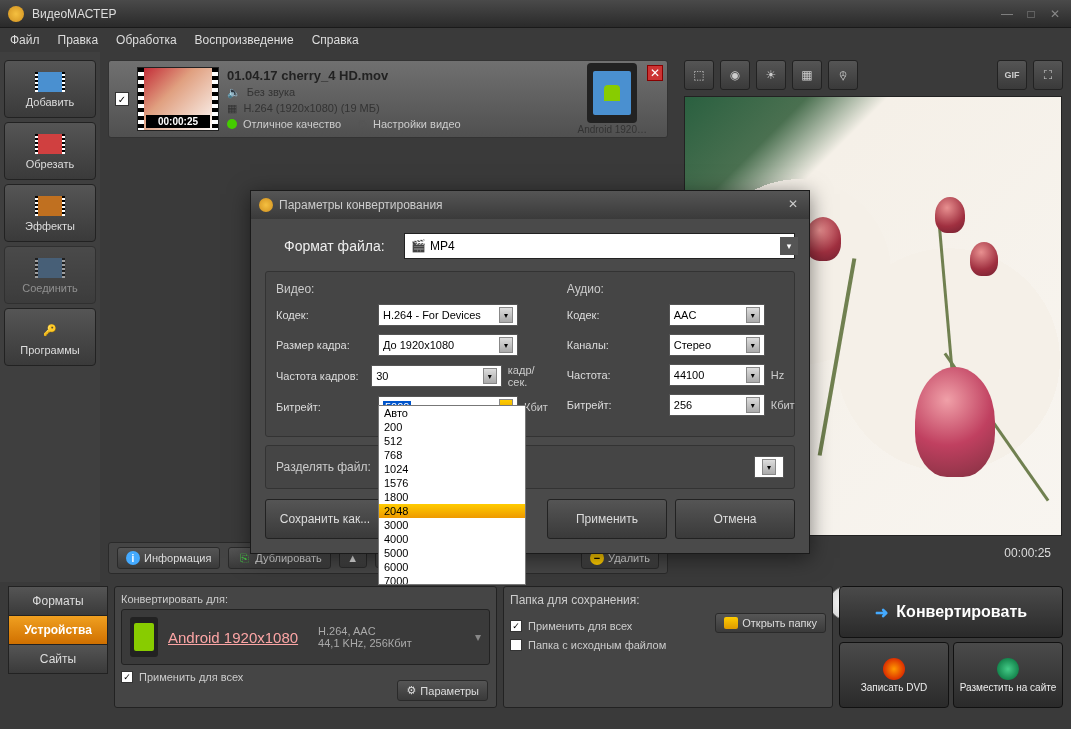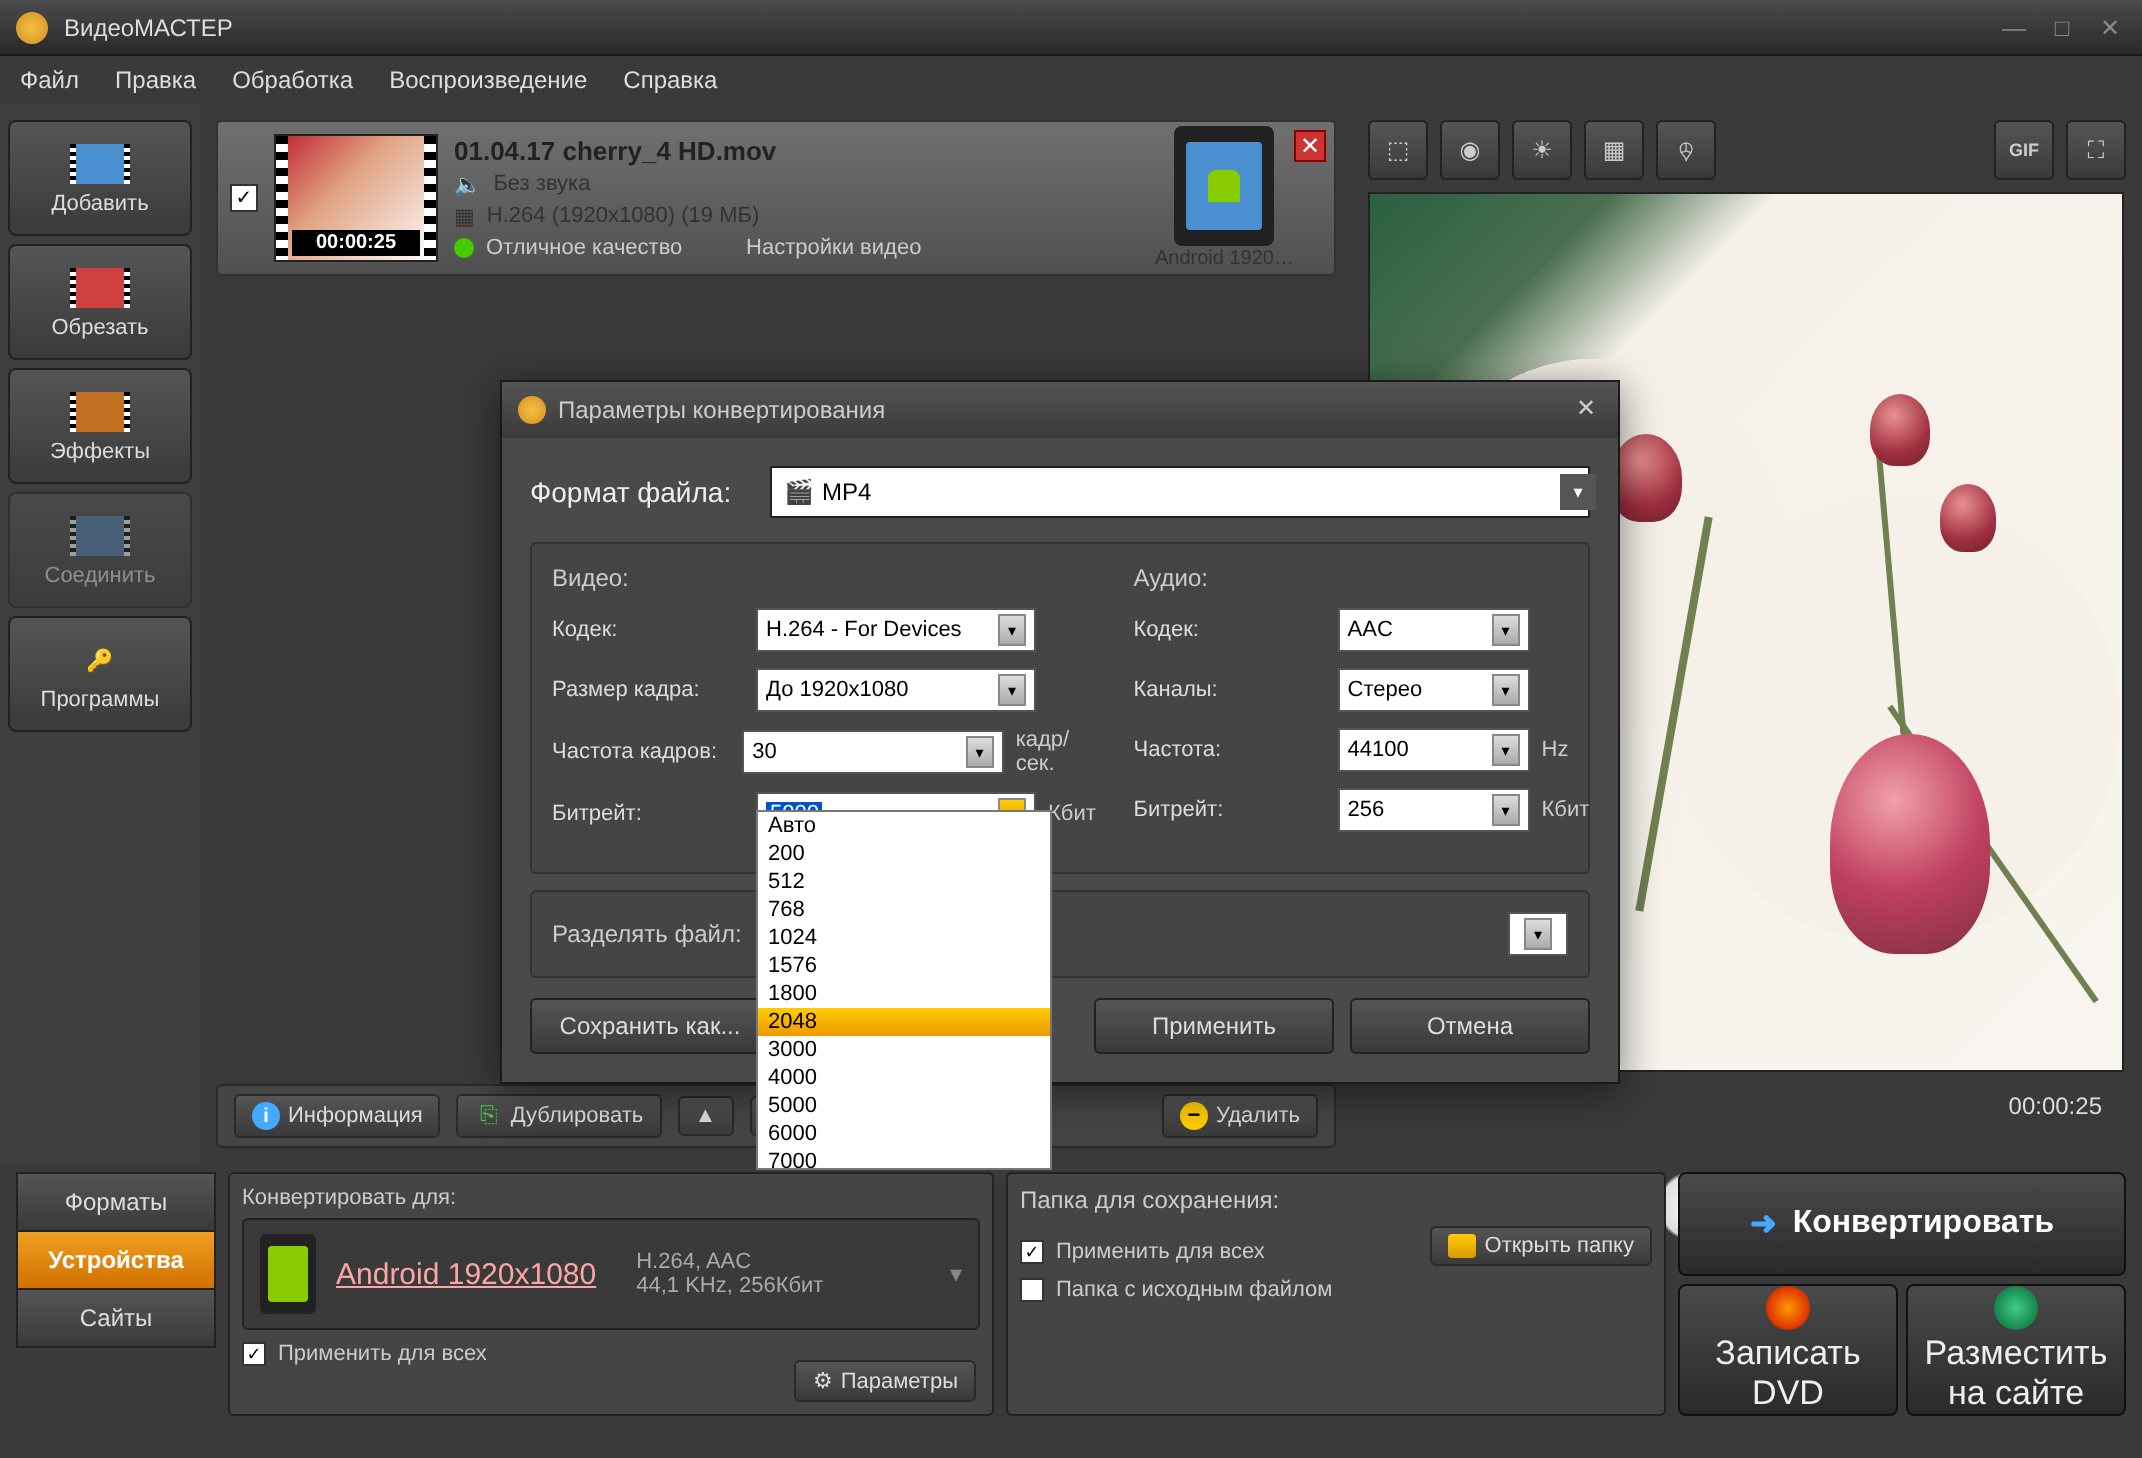--- a/index.html
+++ b/index.html
@@ -74,49 +74,49 @@
 .device-info .sub { font-size: 11px; color: #aaa; }
 .check-row { display: flex; align-items: center; gap: 6px; font-size: 11px; margin-top: 6px; }
 .check-row .cb { width: 12px; height: 12px; background: #fff; border: 1px solid #333; display: flex; align-items: center; justify-content: center; font-size: 9px; color: #000; }
 .params-btn { position: absolute; right: 8px; bottom: 6px; }
 .save-folder-box { width: 330px; border: 1px solid #222; border-radius: 3px; background: #454545; padding: 6px; }
 .path-row { display: flex; align-items: center; gap: 6px; background: #3a3a3a; border: 1px solid #222; border-radius: 3px; padding: 8px; height: 56px; font-size: 13px; color: #eee; }
 .folder-icon { width: 22px; height: 22px; background: linear-gradient(#fc0,#d90); border-radius: 2px; }
 .actions-col { width: 224px; display: flex; flex-direction: column; gap: 4px; }
 .big-btn { height: 52px; background: linear-gradient(#4a4a4a,#2a2a2a); border: 1px solid #111; border-radius: 4px; display: flex; align-items: center; justify-content: center; gap: 8px; font-size: 16px; font-weight: bold; color: #fff; cursor: pointer; }
 .small-btns { display: flex; gap: 4px; flex: 1; }
-.sm-btn { flex: 1; background: linear-gradient(#4a4a4a,#2a2a2a); border: 1px solid #111; border-radius: 4px; display: flex; flex-direction: column; align-items: center; justify-content: center; gap: 2px; font-size: 17px; color: #eee; cursor: pointer; text-align: center; }
+.sm-btn { flex: 1; background: linear-gradient(#4a4a4a,#2a2a2a); border: 1px solid #111; border-radius: 4px; display: flex; flex-direction: column; align-items: center; justify-content: center; gap: 2px; font-size: 10px; color: #eee; cursor: pointer; text-align: center; }
 .sm-btn .ico { width: 22px; height: 22px; border-radius: 50%; }
 
 
 .dialog { position: absolute; left: 250px; top: 190px; width: 560px; background: #4a4a4a; border: 1px solid #1a1a1a; box-shadow: 0 4px 20px rgba(0,0,0,0.5); z-index: 100; }
 .dialog-title { height: 28px; background: linear-gradient(#555,#3a3a3a); display: flex; align-items: center; padding: 0 8px; gap: 6px; font-size: 12px; }
 .dialog-title .close { margin-left: auto; width: 16px; height: 16px; text-align: center; cursor: pointer; color: #ccc; }
 .dialog-body { padding: 14px; }
-.format-row { display: flex; align-items: center; gap: 10px; margin-bottom: 12px; }
+.format-row { display: flex; align-items: center; gap: 10px; margin-bottom: 12px; margin-left: 19px; }
 .format-row .lbl { font-size: 14px; color: #eee; width: 110px; }
 .format-field { flex: 1; height: 26px; background: #fff; border: 1px solid #222; display: flex; align-items: center; padding: 0 6px; font-size: 12px; color: #000; }
 .format-field .dd { margin-left: auto; width: 18px; height: 18px; background: #555; display: flex; align-items: center; justify-content: center; color: #fff; font-size: 9px; }
 .params-grid { display: flex; gap: 16px; border: 1px solid #333; padding: 10px; border-radius: 3px; background: #454545; }
 .pg-col { flex: 1; }
 .pg-head { font-size: 12px; color: #ccc; margin-bottom: 8px; }
 .pg-row { display: flex; align-items: center; gap: 6px; margin-bottom: 8px; font-size: 11px; }
 .pg-row .lbl { width: 96px; color: #ddd; }
 .pg-field { width: 140px; height: 22px; background: #fff; border: 1px solid #555; display: flex; align-items: center; padding: 0 4px; color: #000; font-size: 11px; }
 .pg-field .dd { margin-left: auto; width: 14px; height: 16px; background: linear-gradient(#ddd,#aaa); border: 1px solid #888; display: flex; align-items: center; justify-content: center; color: #000; font-size: 8px; }
 .pg-unit { font-size: 11px; color: #ccc; }
 .pg-field.highlighted { background: #fff; }
 .pg-field.highlighted span:first-child { background: #0055cc; color: #fff; padding: 0 2px; }
 .pg-field.highlighted .dd { background: linear-gradient(#fc0,#d90); }
 .dropdown-list { position: absolute; left: 378px; top: 405px; width: 148px; background: #fff; border: 1px solid #777; z-index: 200; max-height: 180px; overflow: hidden; }
 .dropdown-list div { padding: 1px 5px; font-size: 11px; color: #000; cursor: pointer; }
 .dropdown-list div.sel { background: linear-gradient(#fc0,#e90); }
 .split-row { border: 1px solid #333; padding: 10px; border-radius: 3px; background: #454545; margin-top: 8px; display: flex; align-items: center; gap: 10px; font-size: 12px; }
 .dlg-buttons { display: flex; gap: 100px; margin-top: 10px; }
-.dlg-btn { flex: 0 0 120px; height: 28px; background: linear-gradient(#555,#3a3a3a); border: 1px solid #222; border-radius: 3px; display: flex; align-items: center; justify-content: center; font-size: 12px; color: #ddd; cursor: pointer; }
+.dlg-btn { flex: 0 0 120px; height: 40px; background: linear-gradient(#555,#3a3a3a); border: 1px solid #222; border-radius: 3px; display: flex; align-items: center; justify-content: center; font-size: 12px; color: #ddd; cursor: pointer; }
 .dlg-btn-group { display: flex; gap: 8px; margin-left: auto; padding-left: 39px; }
 
 .film-icon { width: 24px; height: 20px; background: #4a90d0; position: relative; }
 .film-icon::before, .film-icon::after { content: ''; position: absolute; top: 0; bottom: 0; width: 3px; background: repeating-linear-gradient(#000 0 2px, #fff 2px 4px); }
 .film-icon::before { left: -3px; } .film-icon::after { right: -3px; }
 
 </style>
 </head>
 <body>
 

